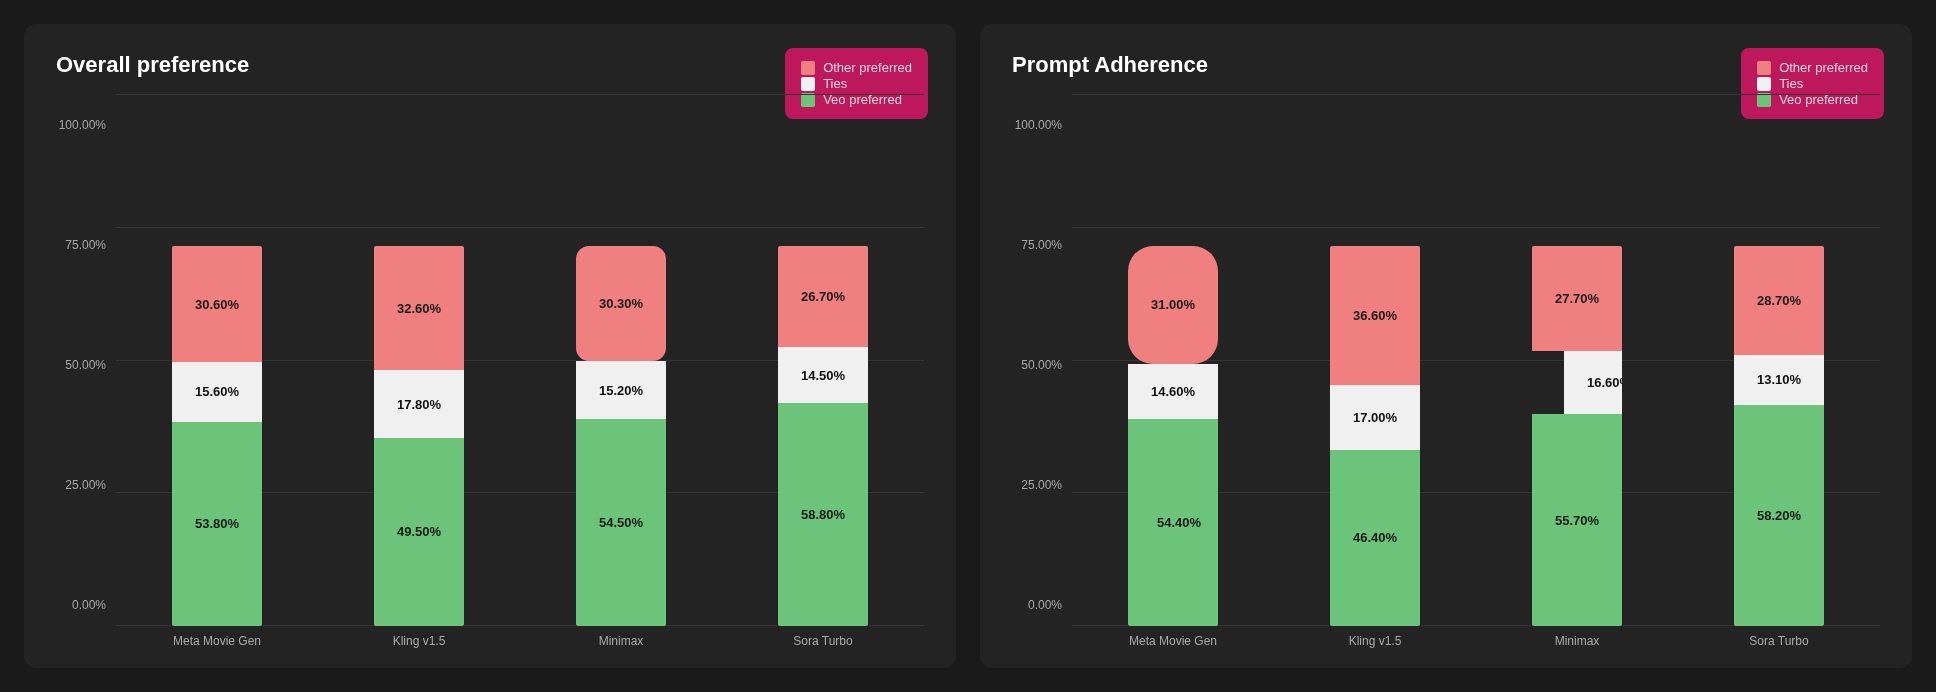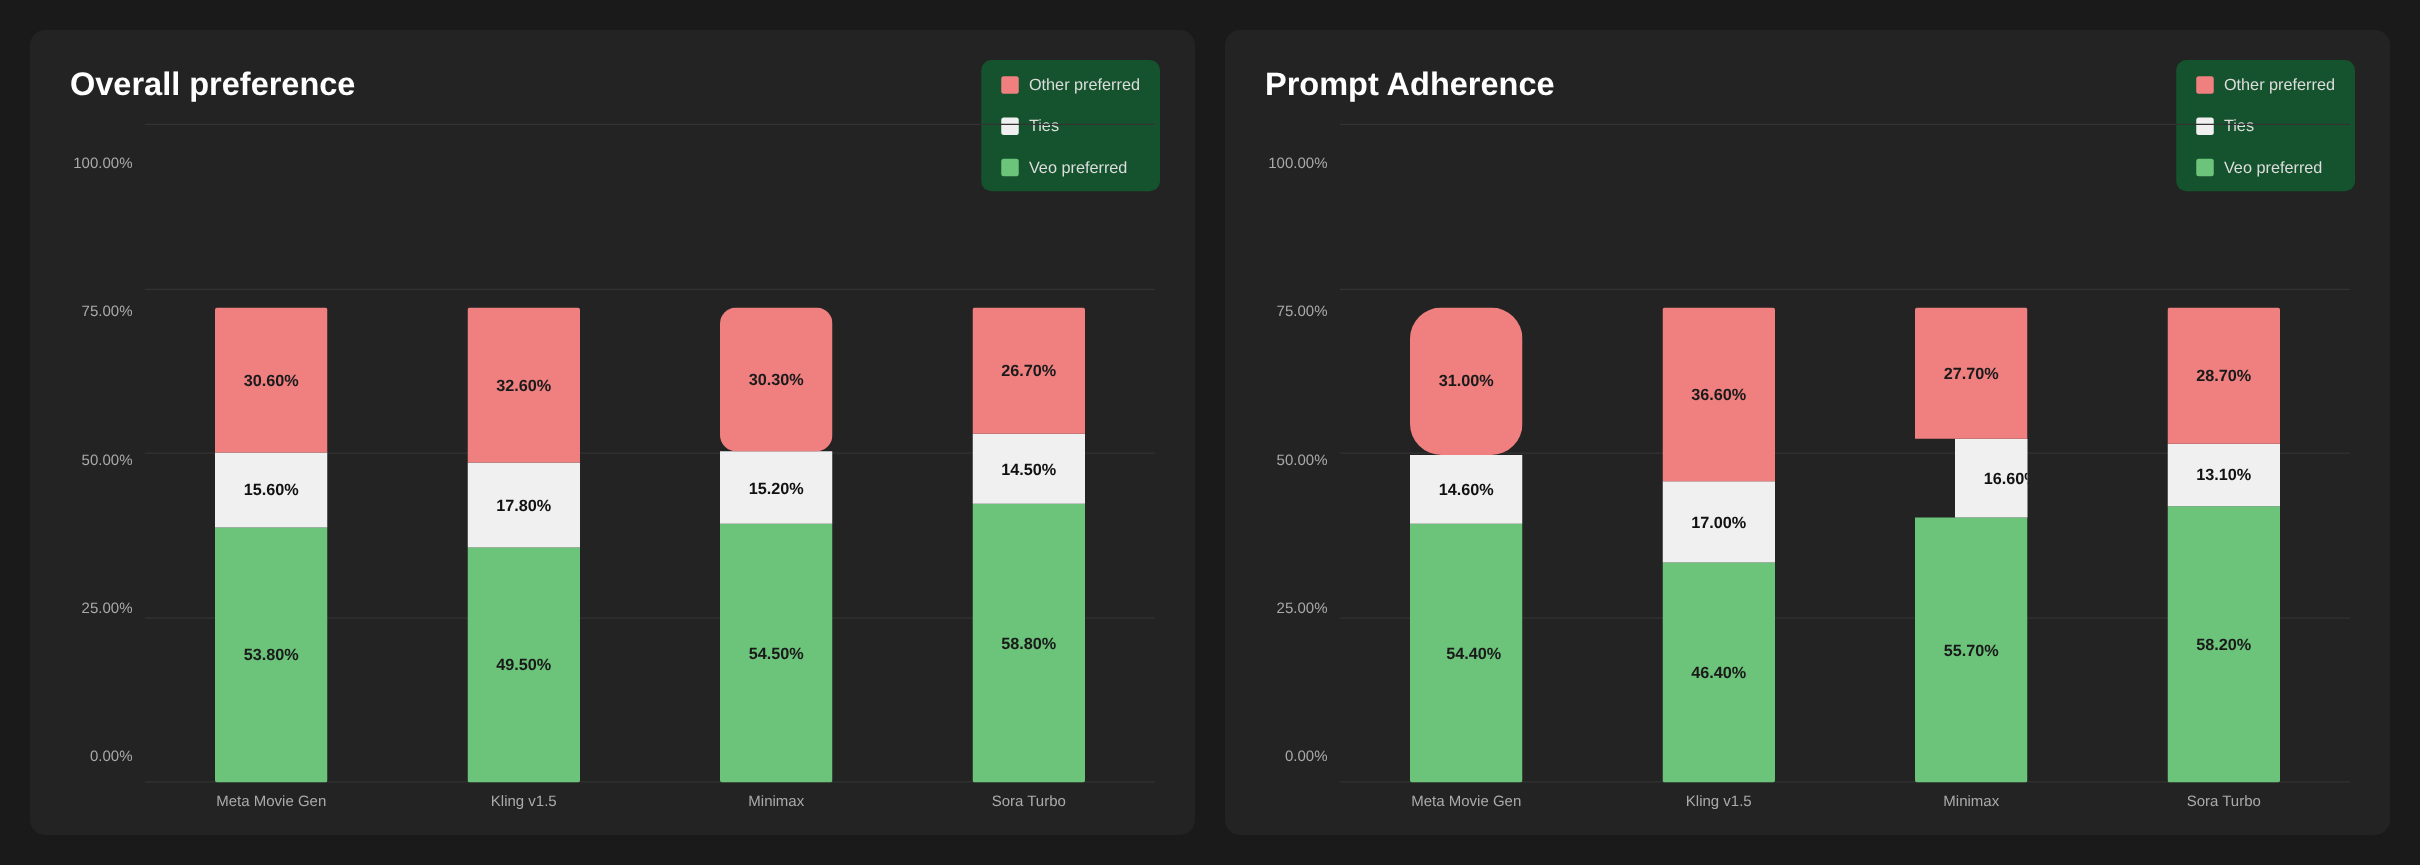--- a/index.html
+++ b/index.html
@@ -23,21 +23,21 @@
     .chart-card {
       background: #232323;
       border-radius: 12px;
       flex: 1;
       padding: 28px 32px 20px 32px;
       display: flex;
       flex-direction: column;
       position: relative;
     }
     .chart-title {
-      font-size: 26px;
+      font-size: 22px;
       font-weight: 600;
       color: #fff;
       margin-bottom: 16px;
     }
     .chart-area {
       display: flex;
       flex: 1;
       gap: 0;
     }
     .y-axis {
@@ -132,26 +132,26 @@
     .x-label {
       flex: 1;
       text-align: center;
       font-size: 12px;
       color: #aaa;
     }
     .legend {
       position: absolute;
       top: 24px;
       right: 28px;
-      background: #14532d;
+      background: #be185d;
       border-radius: 8px;
       padding: 12px 16px;
       display: flex;
       flex-direction: column;
-      gap: 18px;
+      gap: 1px;
     }
     .legend-item {
       display: flex;
       align-items: center;
       gap: 8px;
       font-size: 13px;
       color: #ddd;
     }
     .legend-color {
       width: 14px;

